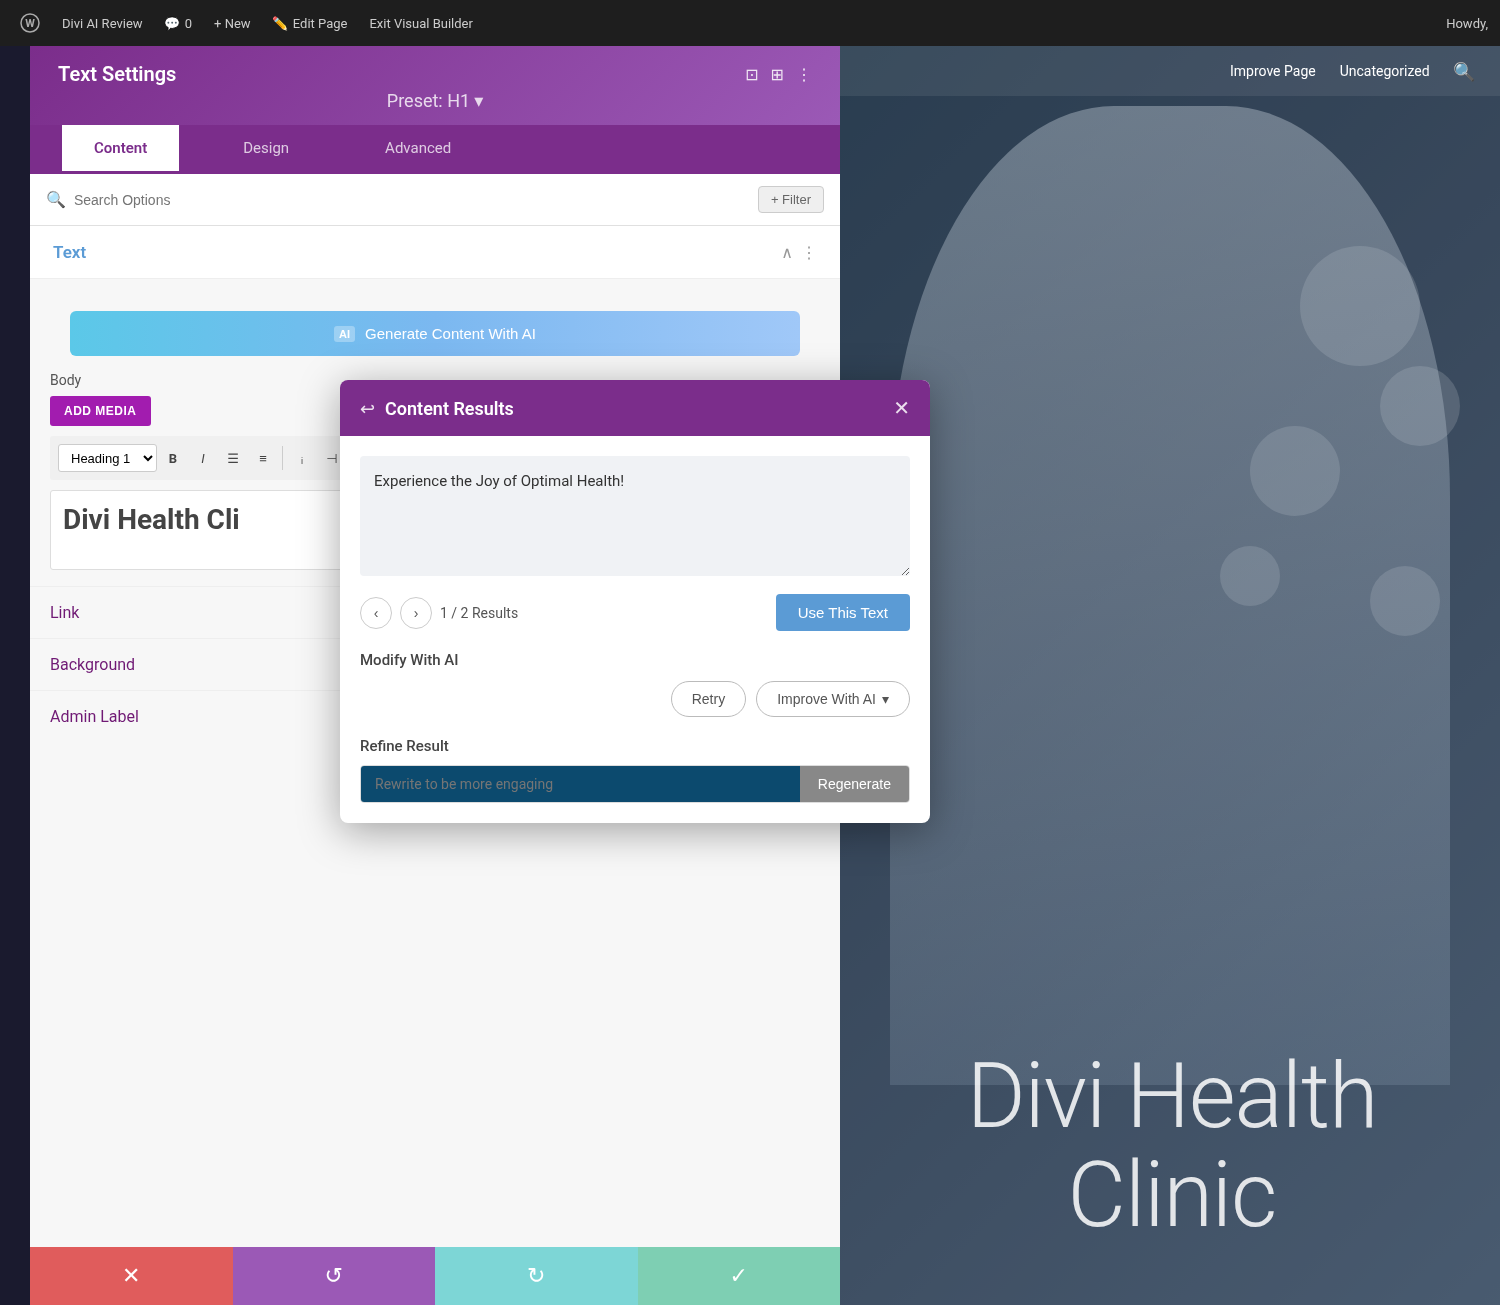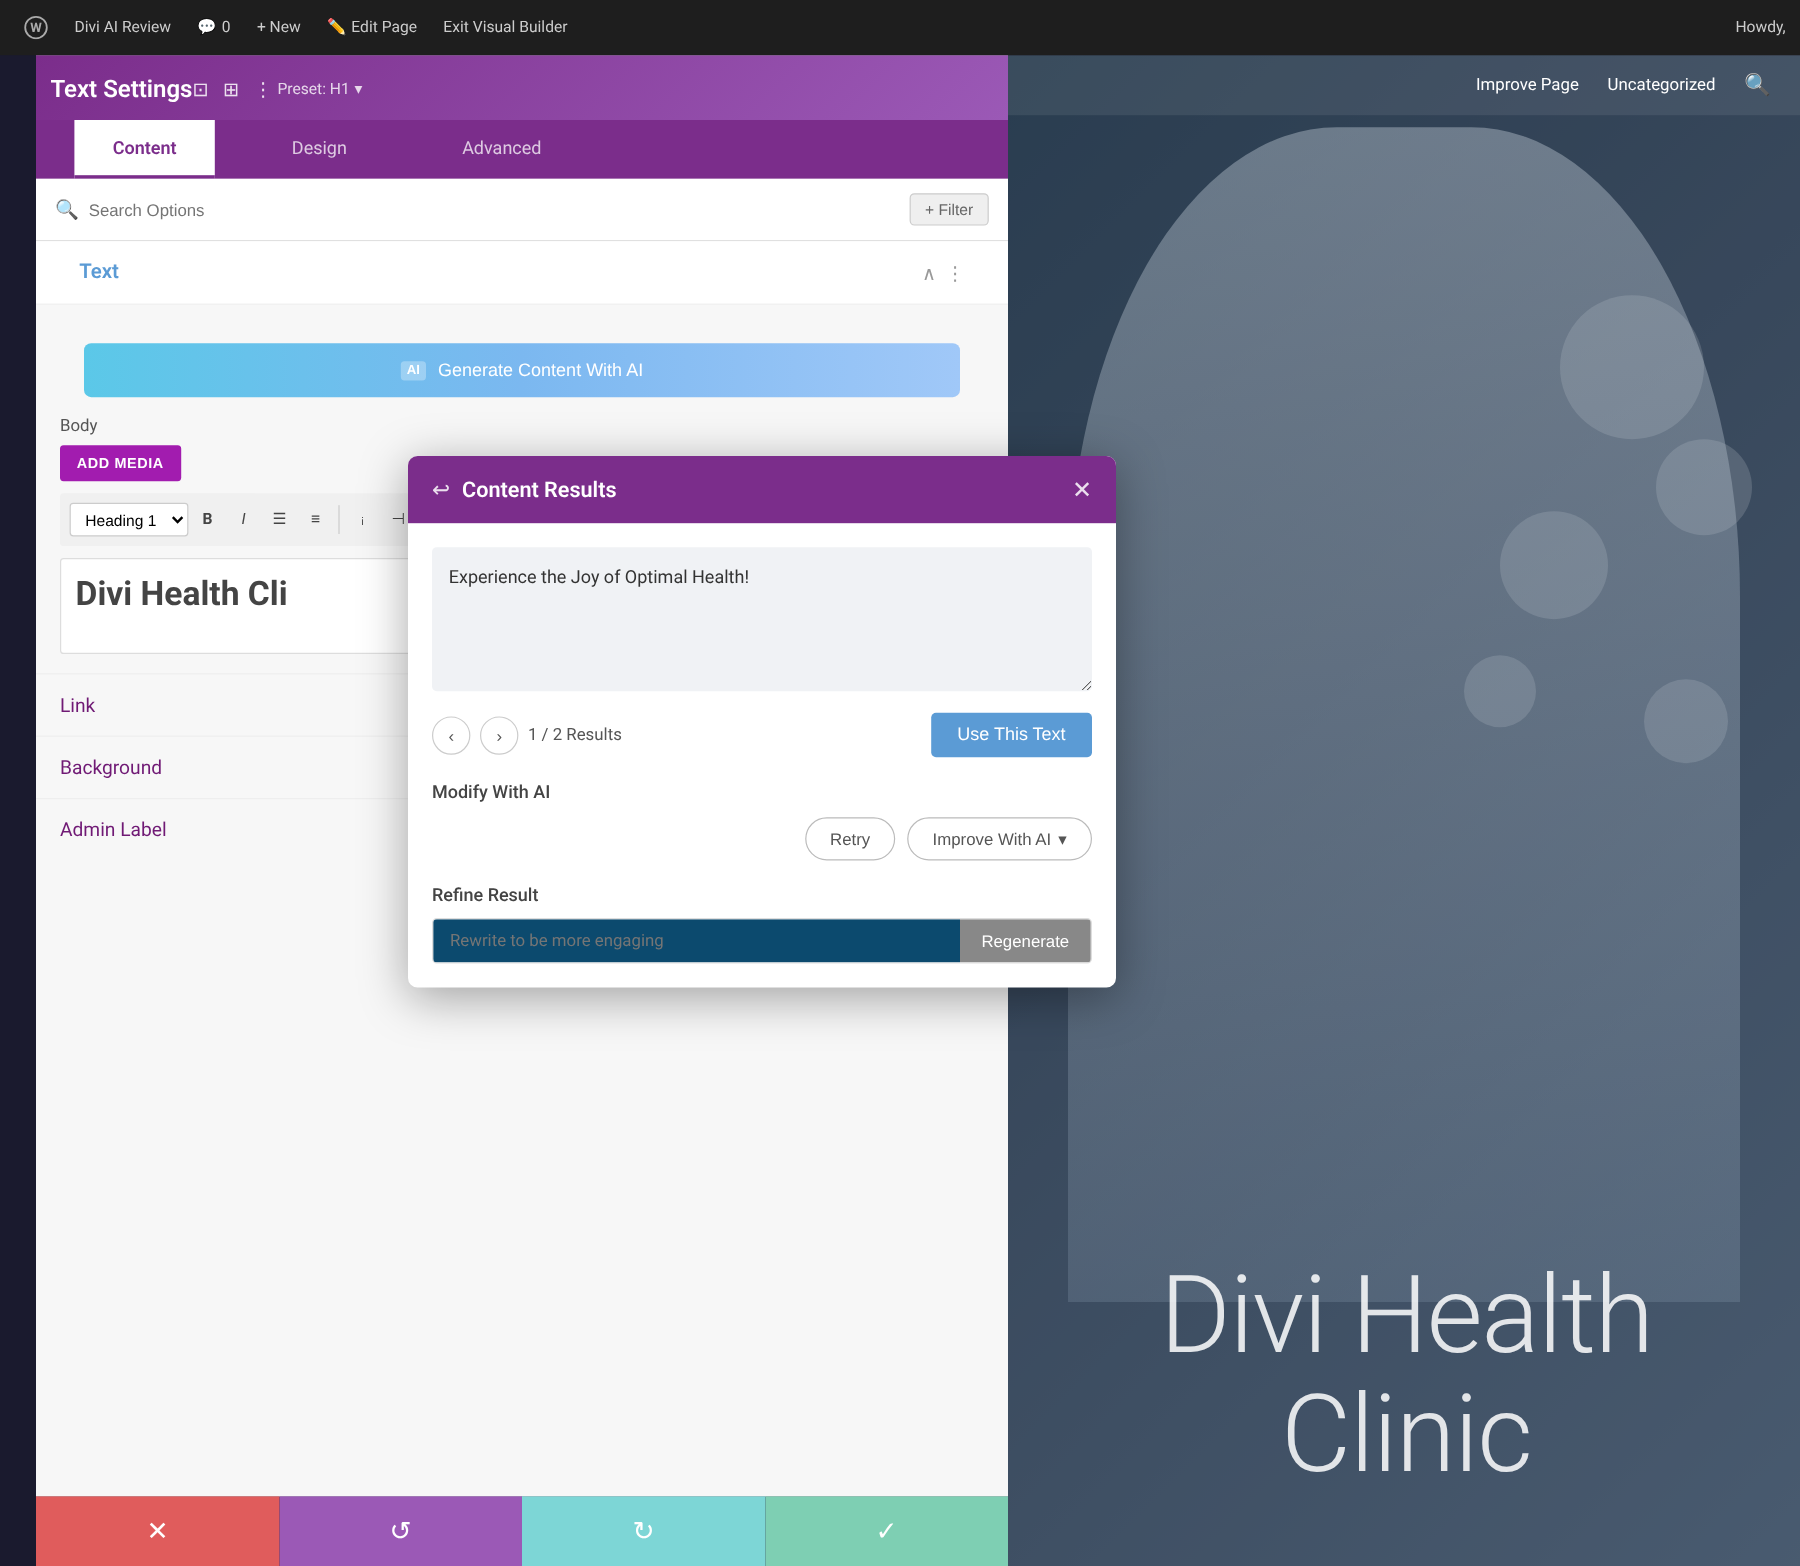--- a/index.html
+++ b/index.html
@@ -52,28 +52,28 @@
     
     .main-panel {
       position: absolute; top: 46px; left: 30px; width: 810px;
       background: #fff; z-index: 20;
       display: flex; flex-direction: column;
     }
 
     
     .panel-header {
       background: linear-gradient(135deg, #7b2d8b 0%, #9b59b6 100%);
-      padding: 16px 12px 14px;
-      display: flex; gap: 4px;
+      padding: 16px 28px 14px;
+      display: flex; flex-direction: column; gap: 4px;
     }
     .panel-header-row {
       display: flex; align-items: center; justify-content: space-between;
     }
     .panel-title { color: #fff; font-size: 20px; font-weight: 600; }
-    .panel-preset { color: rgba(255,255,255,0.8); font-size: 13px; display: flex; align-items: center; gap: 4px; cursor: pointer; }
+    .panel-preset { color: rgba(255,255,255,0.8); font-size: 18px; display: flex; align-items: center; gap: 4px; cursor: pointer; justify-content: center; }
     .panel-header-icons { display: flex; gap: 12px; }
     .panel-icon-btn { color: rgba(255,255,255,0.85); cursor: pointer; font-size: 16px; }
 
     
     .tabs {
       background: #7b2d8b;
       display: flex;
     }
     .tab {
       padding: 14px 32px; color: rgba(255,255,255,0.75); font-size: 15px;
@@ -102,21 +102,21 @@
 
     
     .settings-body {
       background: #f7f7f7; flex: 1; padding: 0;
       overflow-y: auto;
     }
 
     
     .section-header {
       display: flex; align-items: center; justify-content: space-between;
-      padding: 16px 36px;
+      padding: 16px 23px;
       background: #fff; border-bottom: 1px solid #eee;
     }
     .section-title { color: #5b9bd5; font-size: 17px; font-weight: 600; }
     .section-controls { display: flex; gap: 8px; }
     .section-ctrl-btn { color: #999; cursor: pointer; font-size: 16px; }
 
     
     .generate-btn {
       margin: 16px 20px;
       background: linear-gradient(90deg, #5bc8e8 0%, #7bb8f0 50%, #a0c8f8 100%);

